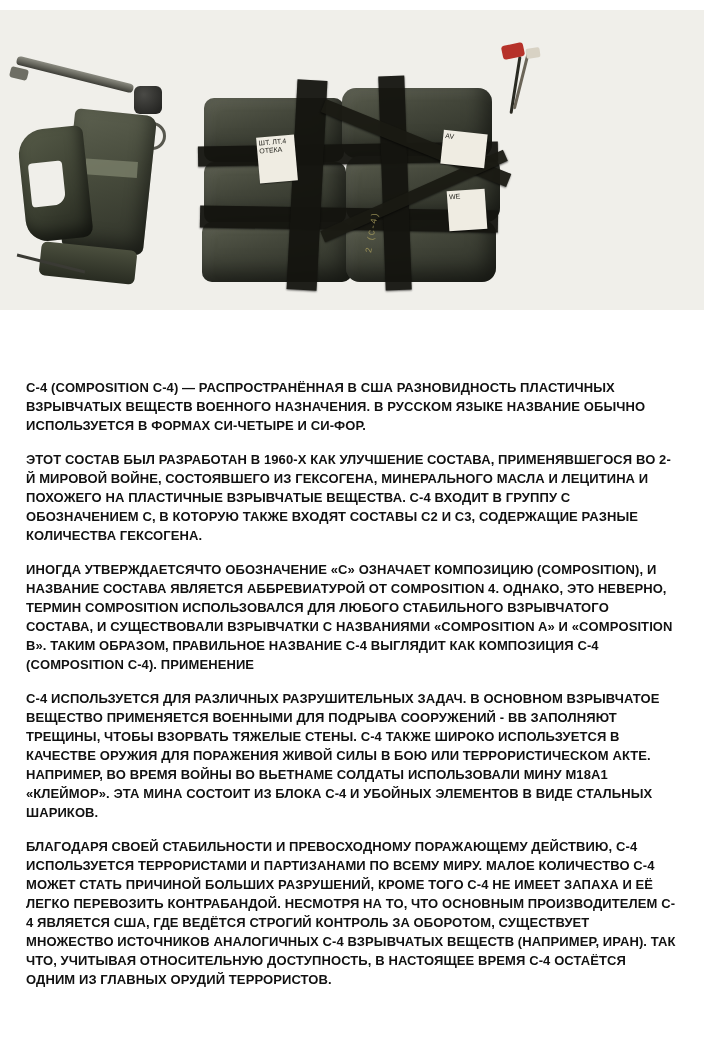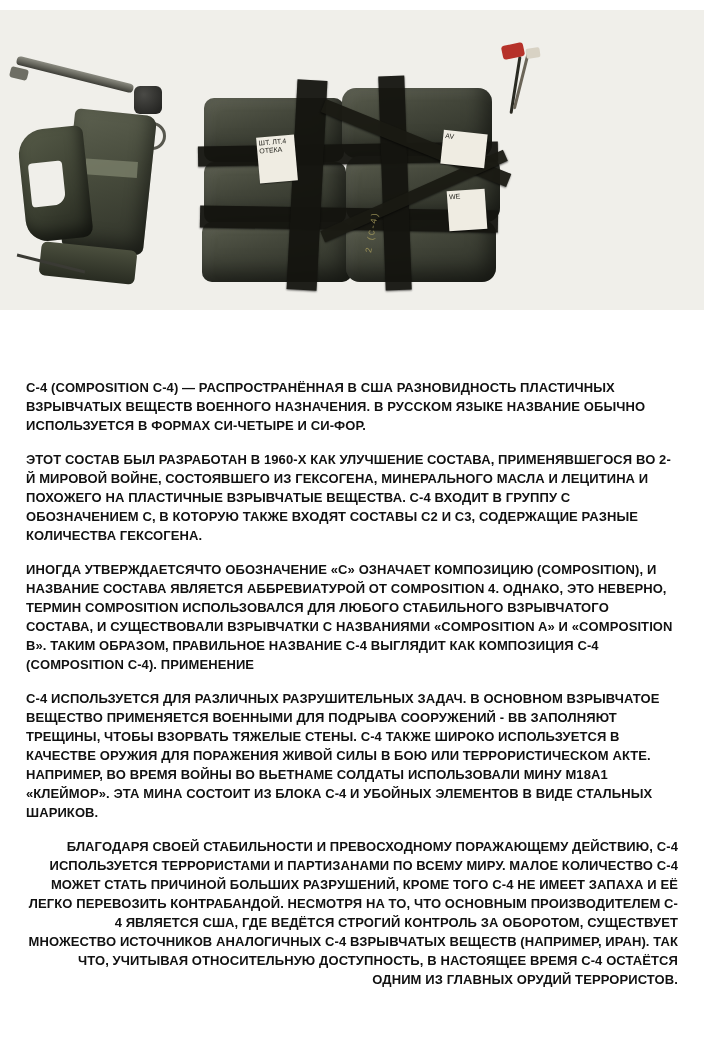--- a/index.html
+++ b/index.html
@@ -239,21 +239,21 @@
     font-size: 13px;
     line-height: 19px;
     letter-spacing: 0.1px;
     text-transform: uppercase;
     font-weight: 700;
     font-family: "Liberation Sans", sans-serif;
   }
   .article p {
     margin: 0 0 15px 0;
   }
-  .article p:last-child { margin-bottom: 3px; text-align: right; }
+  .article p:last-child { margin-bottom: 3px; }
 </style>
 </head>
 <body>
 
 <div class="page">
 
   <div class="figure">
 
     <div class="clacker">
       <div class="rod"></div>

